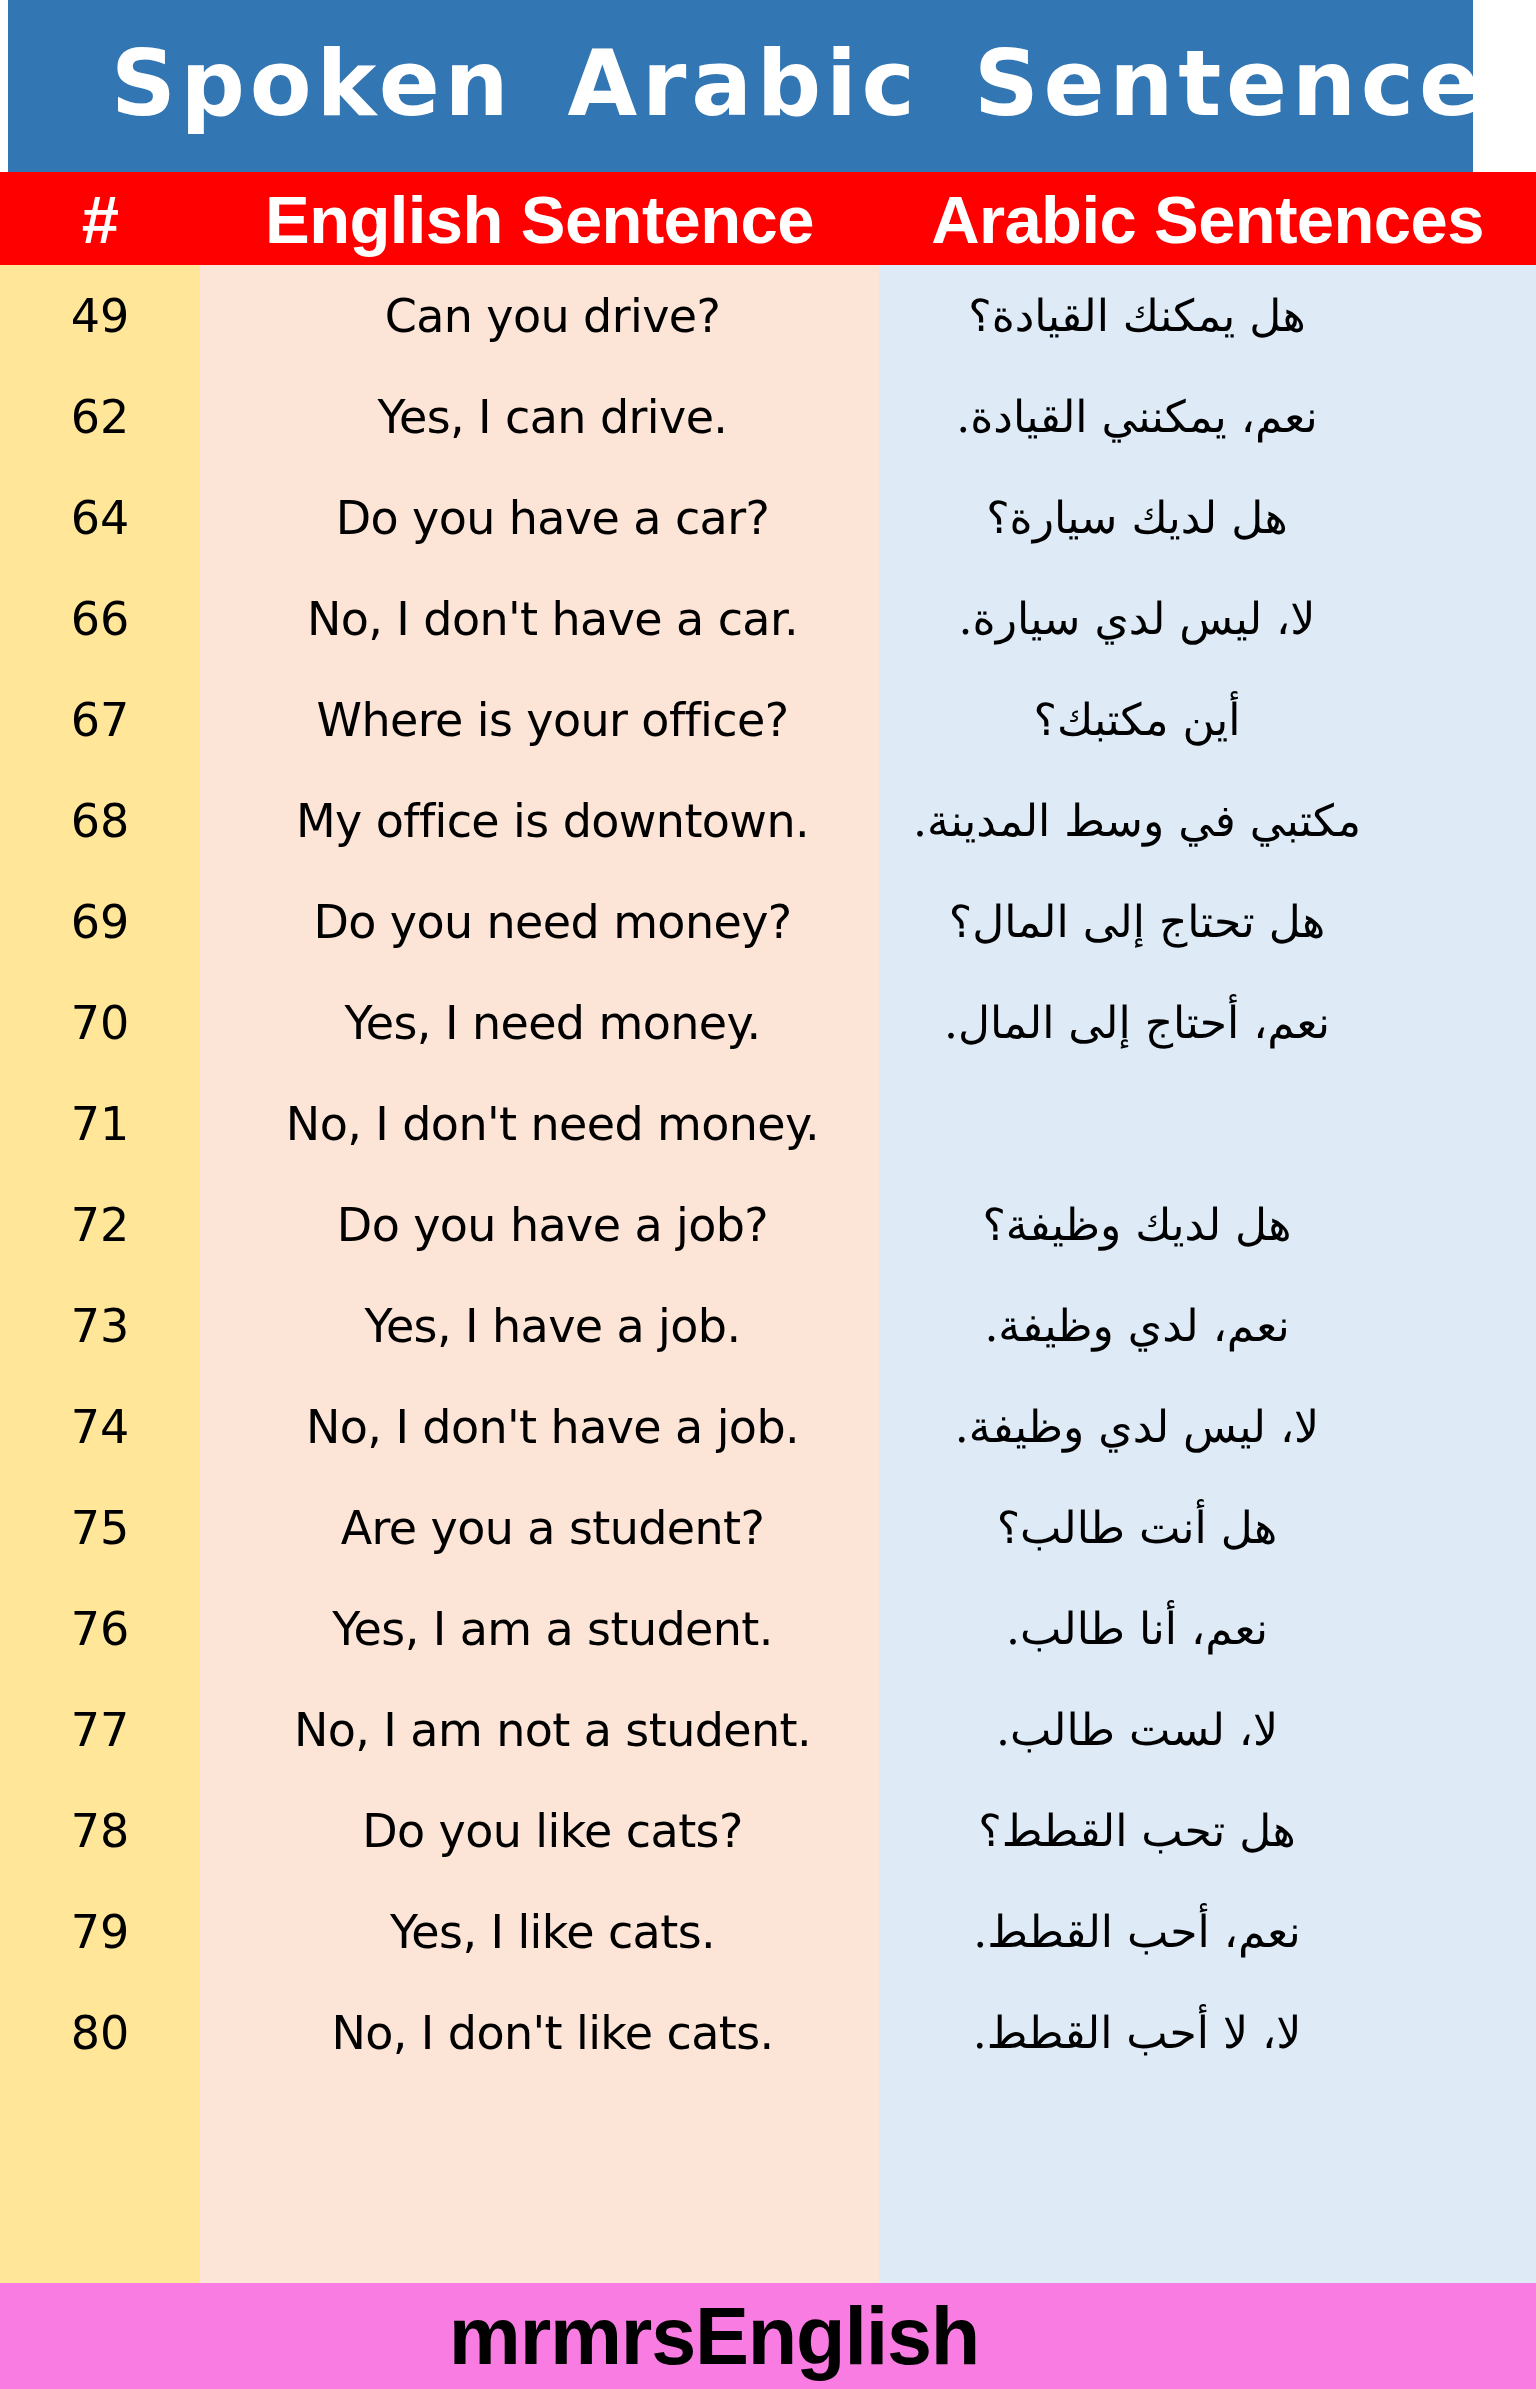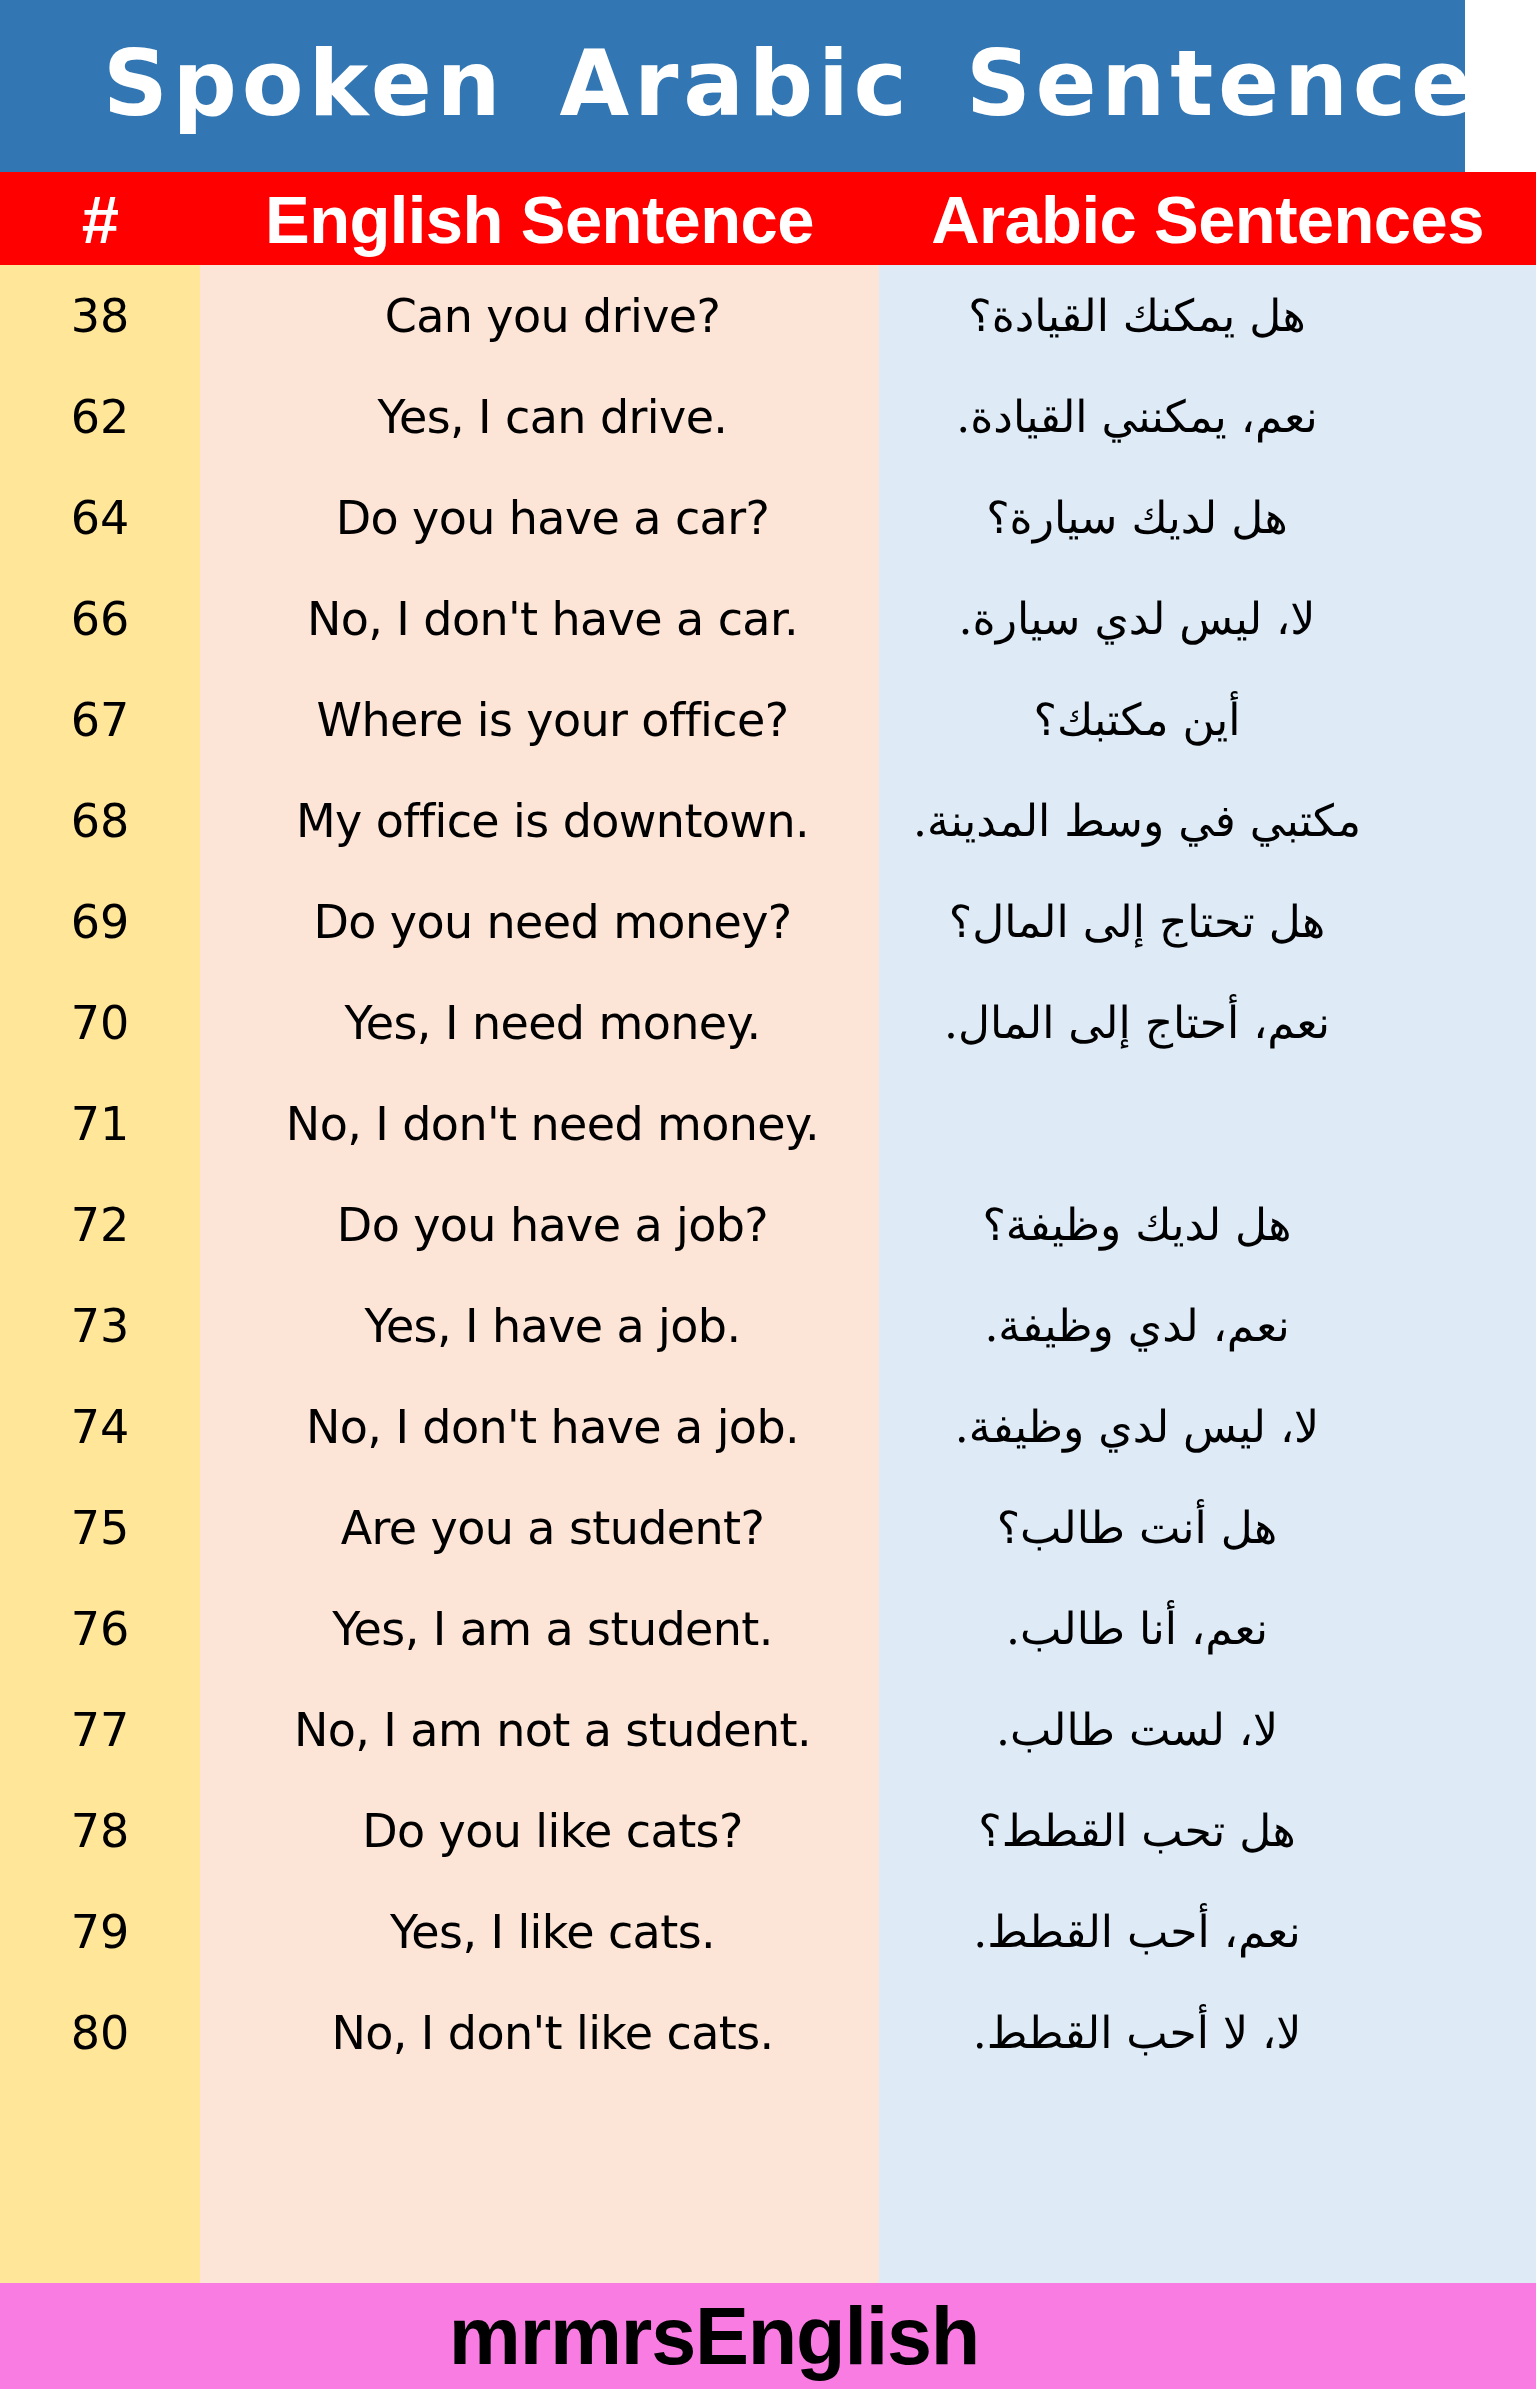--- a/index.html
+++ b/index.html
@@ -9,21 +9,21 @@
     body {
       width: 1536px;
       height: 2389px;
       overflow: hidden;
       position: relative;
       font-family: "Liberation Sans", "DejaVu Sans", sans-serif;
       background: #ffffff;
     }
     .title-bar {
       position: absolute;
-      left: 0; top: 0;
+      left: 8px; top: 0;
       width: 1465px; height: 172px;
       background: #3276B4;
     }
     .title-text {
       position: absolute;
       left: 103px;
       top: 24px;
       color: #ffffff;
       font-family: "DejaVu Sans", sans-serif;
       font-weight: bold;
@@ -152,21 +152,21 @@
   <div class="header-cell col-ar">Arabic Sentences</div>
 </div>
 
 <div class="table-body">
   <div class="col-bg bg-num"></div>
   <div class="col-bg bg-en"></div>
   <div class="col-bg bg-ar"></div>
 
   <div class="rows">
     <div class="row">
-      <div class="cell cell-num">38</div>
+      <div class="cell cell-num">49</div>
       <div class="cell cell-en">Can you drive?</div>
       <div class="cell cell-ar">هل يمكنك القيادة؟</div>
     </div>
     <div class="row">
       <div class="cell cell-num">62</div>
       <div class="cell cell-en">Yes, I can drive.</div>
       <div class="cell cell-ar">نعم، يمكنني القيادة.</div>
     </div>
     <div class="row">
       <div class="cell cell-num">64</div>

